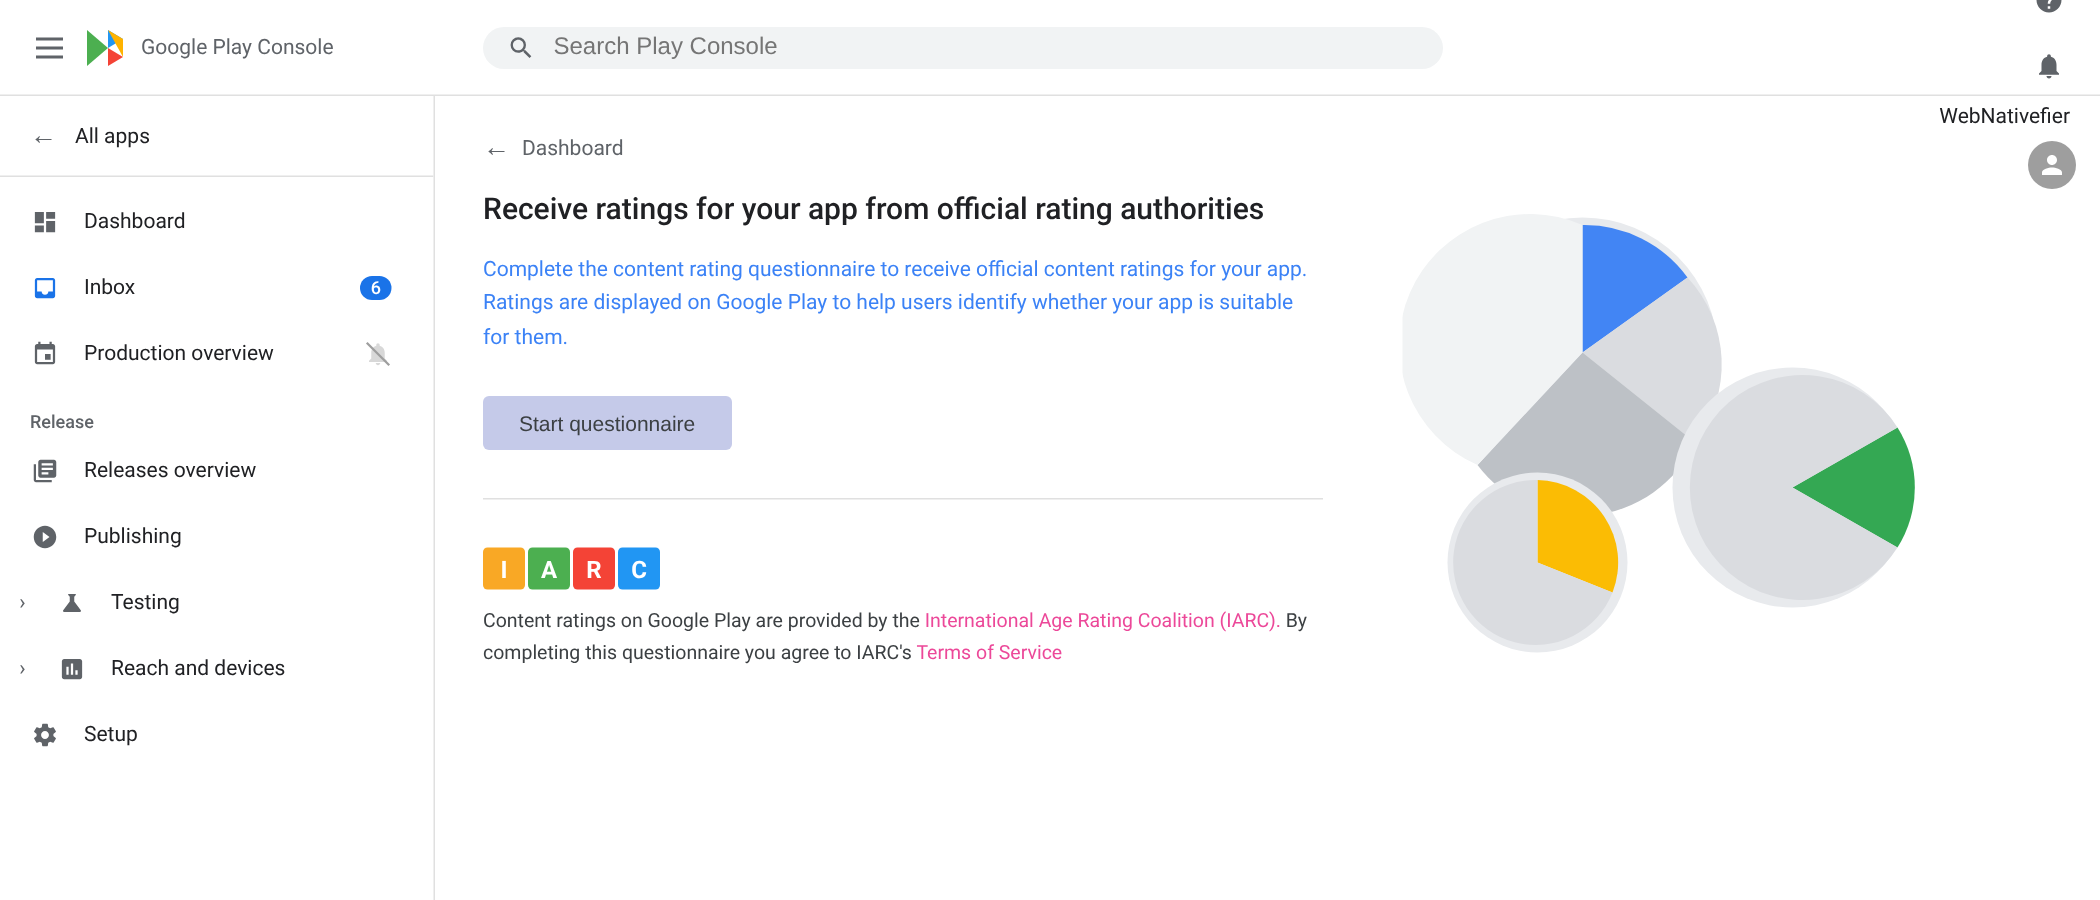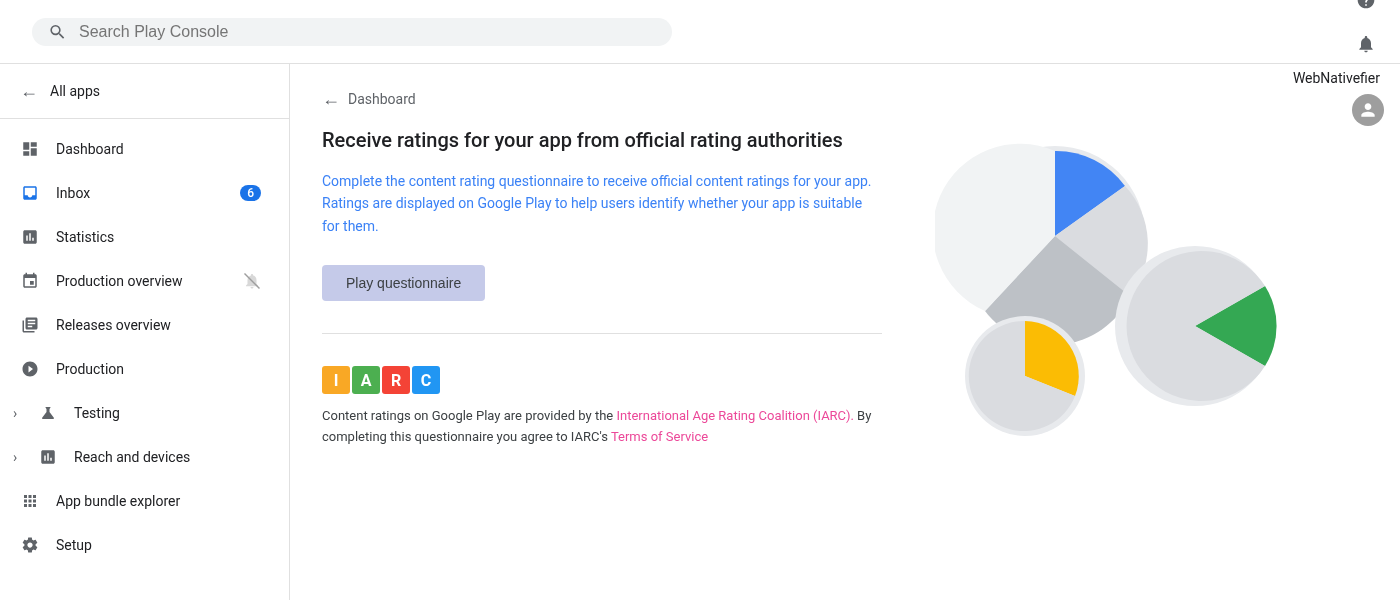--- a/index.html
+++ b/index.html
@@ -70,20 +70,38 @@
     .iarc-desc { font-size: 13px; color: #3c4043; line-height: 1.6; }
     .iarc-link { color: #ec4899; text-decoration: none; }
 
     
     svg { display: block; }
   </style>
 </head>
 <body>
 
 <div class="topbar">
+  <div class="topbar-left">
+    <button class="hamburger-btn">
+      <div class="hamburger-icon">
+        <span></span>
+          <span></span>
+          <span></span>
+      </div>
+    </button>
+    <div class="logo-area">
+      <svg class="logo-svg" viewBox="0 0 32 32">
+        <polygon points="4,4 18,16 4,28" fill="#4caf50"></polygon>
+        <polygon points="18,4 28,10 18,16" fill="#2196f3"></polygon>
+        <polygon points="18,16 28,22 18,28" fill="#f44336"></polygon>
+        <polygon points="18,4 28,22 28,10" fill="#ffb300"></polygon>
+      </svg>
+      <span class="logo-text">Google Play Console</span>
+    </div>
+  </div>
 
   <div class="search-bar">
     <div class="search-input-wrap">
       <svg width="20" height="20" viewBox="0 0 24 24">
         <path fill="#5f6368" d="M15.5 14h-.79l-.28-.27A6.471 6.471 0 0 0 16 9.5 6.5 6.5 0 1 0 9.5 16c1.61 0 3.09-.59 4.23-1.57l.27.28v.79l5 4.99L20.49 19l-4.99-5zm-6 0C7.01 14 5 11.99 5 9.5S7.01 5 9.5 5 14 7.01 14 9.5 11.99 14 9.5 14z"></path>
       </svg>
       <input type="text" placeholder="Search Play Console" style="">
     </div>
   </div>
 
@@ -134,59 +152,52 @@
       <div class="sidebar-item">
         <div class="sidebar-icon">
           <svg width="18" height="18" viewBox="0 0 24 24">
               <path fill="#1a73e8" d="M19 3H4.99C3.89 3 3 3.9 3 5v14c0 1.1.89 2 1.99 2H19c1.1 0 2-.9 2-2V5c0-1.1-.9-2-2-2zm0 12h-4c0 1.66-1.35 3-3 3s-3-1.34-3-3H4.99V5H19v10z"></path>
             </svg>
         </div>
         <span class="sidebar-label">Inbox</span>
         <span class="sidebar-badge">6</span>
       </div>
 
-      <div class="sidebar-item">
-        <div class="sidebar-icon">
-          <svg width="18" height="18" viewBox="0 0 24 24">
-              <path fill="#5f6368" d="M19 3H5c-1.1 0-2 .9-2 2v14c0 1.1.9 2 2 2h14c1.1 0 2-.9 2-2V5c0-1.1-.9-2-2-2zM9 17H7v-7h2v7zm4 0h-2V7h2v10zm4 0h-2v-4h2v4z"></path>
-            </svg>
-        </div>
-        <span class="sidebar-label">Statistics</span>
-      </div>
 
       <div class="sidebar-item">
         <div class="sidebar-icon">
           <svg width="18" height="18" viewBox="0 0 24 24">
               <path fill="#5f6368" d="M17 12h-5v5h5v-5zM16 1v2H8V1H6v2H5c-1.11 0-1.99.9-1.99 2L3 19c0 1.1.89 2 2 2h14c1.1 0 2-.9 2-2V5c0-1.1-.9-2-2-2h-1V1h-2zm3 18H5V8h14v11z"></path>
             </svg>
         </div>
         <span class="sidebar-label">Production overview</span>
         <svg width="18" height="18" viewBox="0 0 24 24" class="sidebar-muted">
             <path fill="#9e9e9e" d="M12 22c1.1 0 2-.9 2-2h-4c0 1.1.9 2 2 2zm6-6v-5c0-3.07-1.64-5.64-4.5-6.32V4c0-.83-.67-1.5-1.5-1.5s-1.5.67-1.5 1.5v.68C7.63 5.36 6 7.93 6 11v5l-2 2v1h16v-1l-2-2z" opacity="0.4"></path>
             <line x1="2" y1="2" x2="22" y2="22" stroke="#9e9e9e" stroke-width="2"></line>
           </svg>
       </div>
 
+      <div class="sidebar-section-label">Release</div>
 
       <div class="sidebar-item">
         <div class="sidebar-icon">
           <svg width="18" height="18" viewBox="0 0 24 24">
               <path fill="#5f6368" d="M4 6H2v14c0 1.1.9 2 2 2h14v-2H4V6zm16-4H8c-1.1 0-2 .9-2 2v12c0 1.1.9 2 2 2h12c1.1 0 2-.9 2-2V4c0-1.1-.9-2-2-2zm-1 9H9V9h10v2zm-4 4H9v-2h6v2zm4-8H9V5h10v2z"></path>
             </svg>
         </div>
         <span class="sidebar-label">Releases overview</span>
       </div>
 
       <div class="sidebar-item">
         <div class="sidebar-icon">
           <svg width="18" height="18" viewBox="0 0 24 24">
               <path fill="#5f6368" d="M12 2C6.48 2 2 6.48 2 12s4.48 10 10 10 10-4.48 10-10S17.52 2 12 2zm-2 14.5v-9l6 4.5-6 4.5z"></path>
             </svg>
         </div>
-        <span class="sidebar-label">Production</span>
+        <span class="sidebar-label">Publishing</span>
       </div>
 
       <div class="sidebar-item" style="padding-left:8px;">
         <span style="color:#5f6368;font-size:14px;width:14px;text-align:center;">›</span>
         <div class="sidebar-icon">
           <svg width="18" height="18" viewBox="0 0 24 24">
               <path fill="#5f6368" d="M19.8 18.4L14 10.67V6.5l1.35-1.69C15.61 4.48 15.38 4 14.96 4H9.04c-.42 0-.65.48-.39.81L10 6.5v4.17L4.2 18.4C3.71 19.06 4.18 20 5 20h14c.82 0 1.29-.94.8-1.6z"></path>
             </svg>
         </div>
         <span class="sidebar-label">Testing</span>
@@ -195,28 +206,20 @@
       <div class="sidebar-item" style="padding-left:8px;">
         <span style="color:#5f6368;font-size:14px;width:14px;text-align:center;">›</span>
         <div class="sidebar-icon">
           <svg width="18" height="18" viewBox="0 0 24 24">
               <path fill="#5f6368" d="M19 3H5c-1.1 0-2 .9-2 2v14c0 1.1.9 2 2 2h14c1.1 0 2-.9 2-2V5c0-1.1-.9-2-2-2zM9 17H7v-7h2v7zm4 0h-2V7h2v10zm4 0h-2v-4h2v4z"></path>
             </svg>
         </div>
         <span class="sidebar-label">Reach and devices</span>
       </div>
 
-      <div class="sidebar-item">
-        <div class="sidebar-icon">
-          <svg width="18" height="18" viewBox="0 0 24 24">
-              <path fill="#5f6368" d="M4 8h4V4H4v4zm6 12h4v-4h-4v4zm-6 0h4v-4H4v4zm0-6h4v-4H4v4zm6 0h4v-4h-4v4zm6-10v4h4V4h-4zm-6 4h4V4h-4v4zm6 6h4v-4h-4v4zm0 6h4v-4h-4v4z"></path>
-            </svg>
-        </div>
-        <span class="sidebar-label">App bundle explorer</span>
-      </div>
 
       <div class="sidebar-item">
         <div class="sidebar-icon">
           <svg width="18" height="18" viewBox="0 0 24 24">
               <path fill="#5f6368" d="M19.43 12.98c.04-.32.07-.64.07-.98s-.03-.66-.07-.98l2.11-1.65c.19-.15.24-.42.12-.64l-2-3.46c-.12-.22-.39-.3-.61-.22l-2.49 1c-.52-.4-1.08-.73-1.69-.98l-.38-2.65C14.46 2.18 14.25 2 14 2h-4c-.25 0-.46.18-.49.42l-.38 2.65c-.61.25-1.17.59-1.69.98l-2.49-1c-.23-.09-.49 0-.61.22l-2 3.46c-.13.22-.07.49.12.64l2.11 1.65c-.04.32-.07.65-.07.98s.03.66.07.98l-2.11 1.65c-.19.15-.24.42-.12.64l2 3.46c.12.22.39.3.61.22l2.49-1c.52.4 1.08.73 1.69.98l.38 2.65c.03.24.24.42.49.42h4c.25 0 .46-.18.49-.42l.38-2.65c.61-.25 1.17-.58 1.69-.98l2.49 1c.23.09.49 0 .61-.22l2-3.46c.12-.22.07-.49-.12-.64l-2.11-1.65zM12 15.5c-1.93 0-3.5-1.57-3.5-3.5s1.57-3.5 3.5-3.5 3.5 1.57 3.5 3.5-1.57 3.5-3.5 3.5z"></path>
             </svg>
         </div>
         <span class="sidebar-label">Setup</span>
       </div>
     </div>
@@ -226,21 +229,21 @@
     <div class="breadcrumb">
       <span class="breadcrumb-arrow">←</span>
       <span class="breadcrumb-text">Dashboard</span>
     </div>
 
     <div class="content-body">
       <div class="content-left">
         <h2 class="section-heading">Receive ratings for your app from official rating authorities</h2>
         <p class="section-desc">Complete the content rating questionnaire to receive official content ratings for your app. Ratings are displayed on Google Play to help users identify whether your app is suitable for them.</p>
         <div class="actions">
-          <button class="btn-primary">Play questionnaire</button>
+          <button class="btn-primary">Start questionnaire</button>
         </div>
 
         <div class="iarc-section">
           <div class="iarc-logo">
             <div class="iarc-letter" style="background:#f9a825;">I</div>
             <div class="iarc-letter" style="background:#4caf50;">A</div>
             <div class="iarc-letter" style="background:#f44336;">R</div>
             <div class="iarc-letter" style="background:#2196f3;">C</div>
           </div>
           <p class="iarc-desc">

